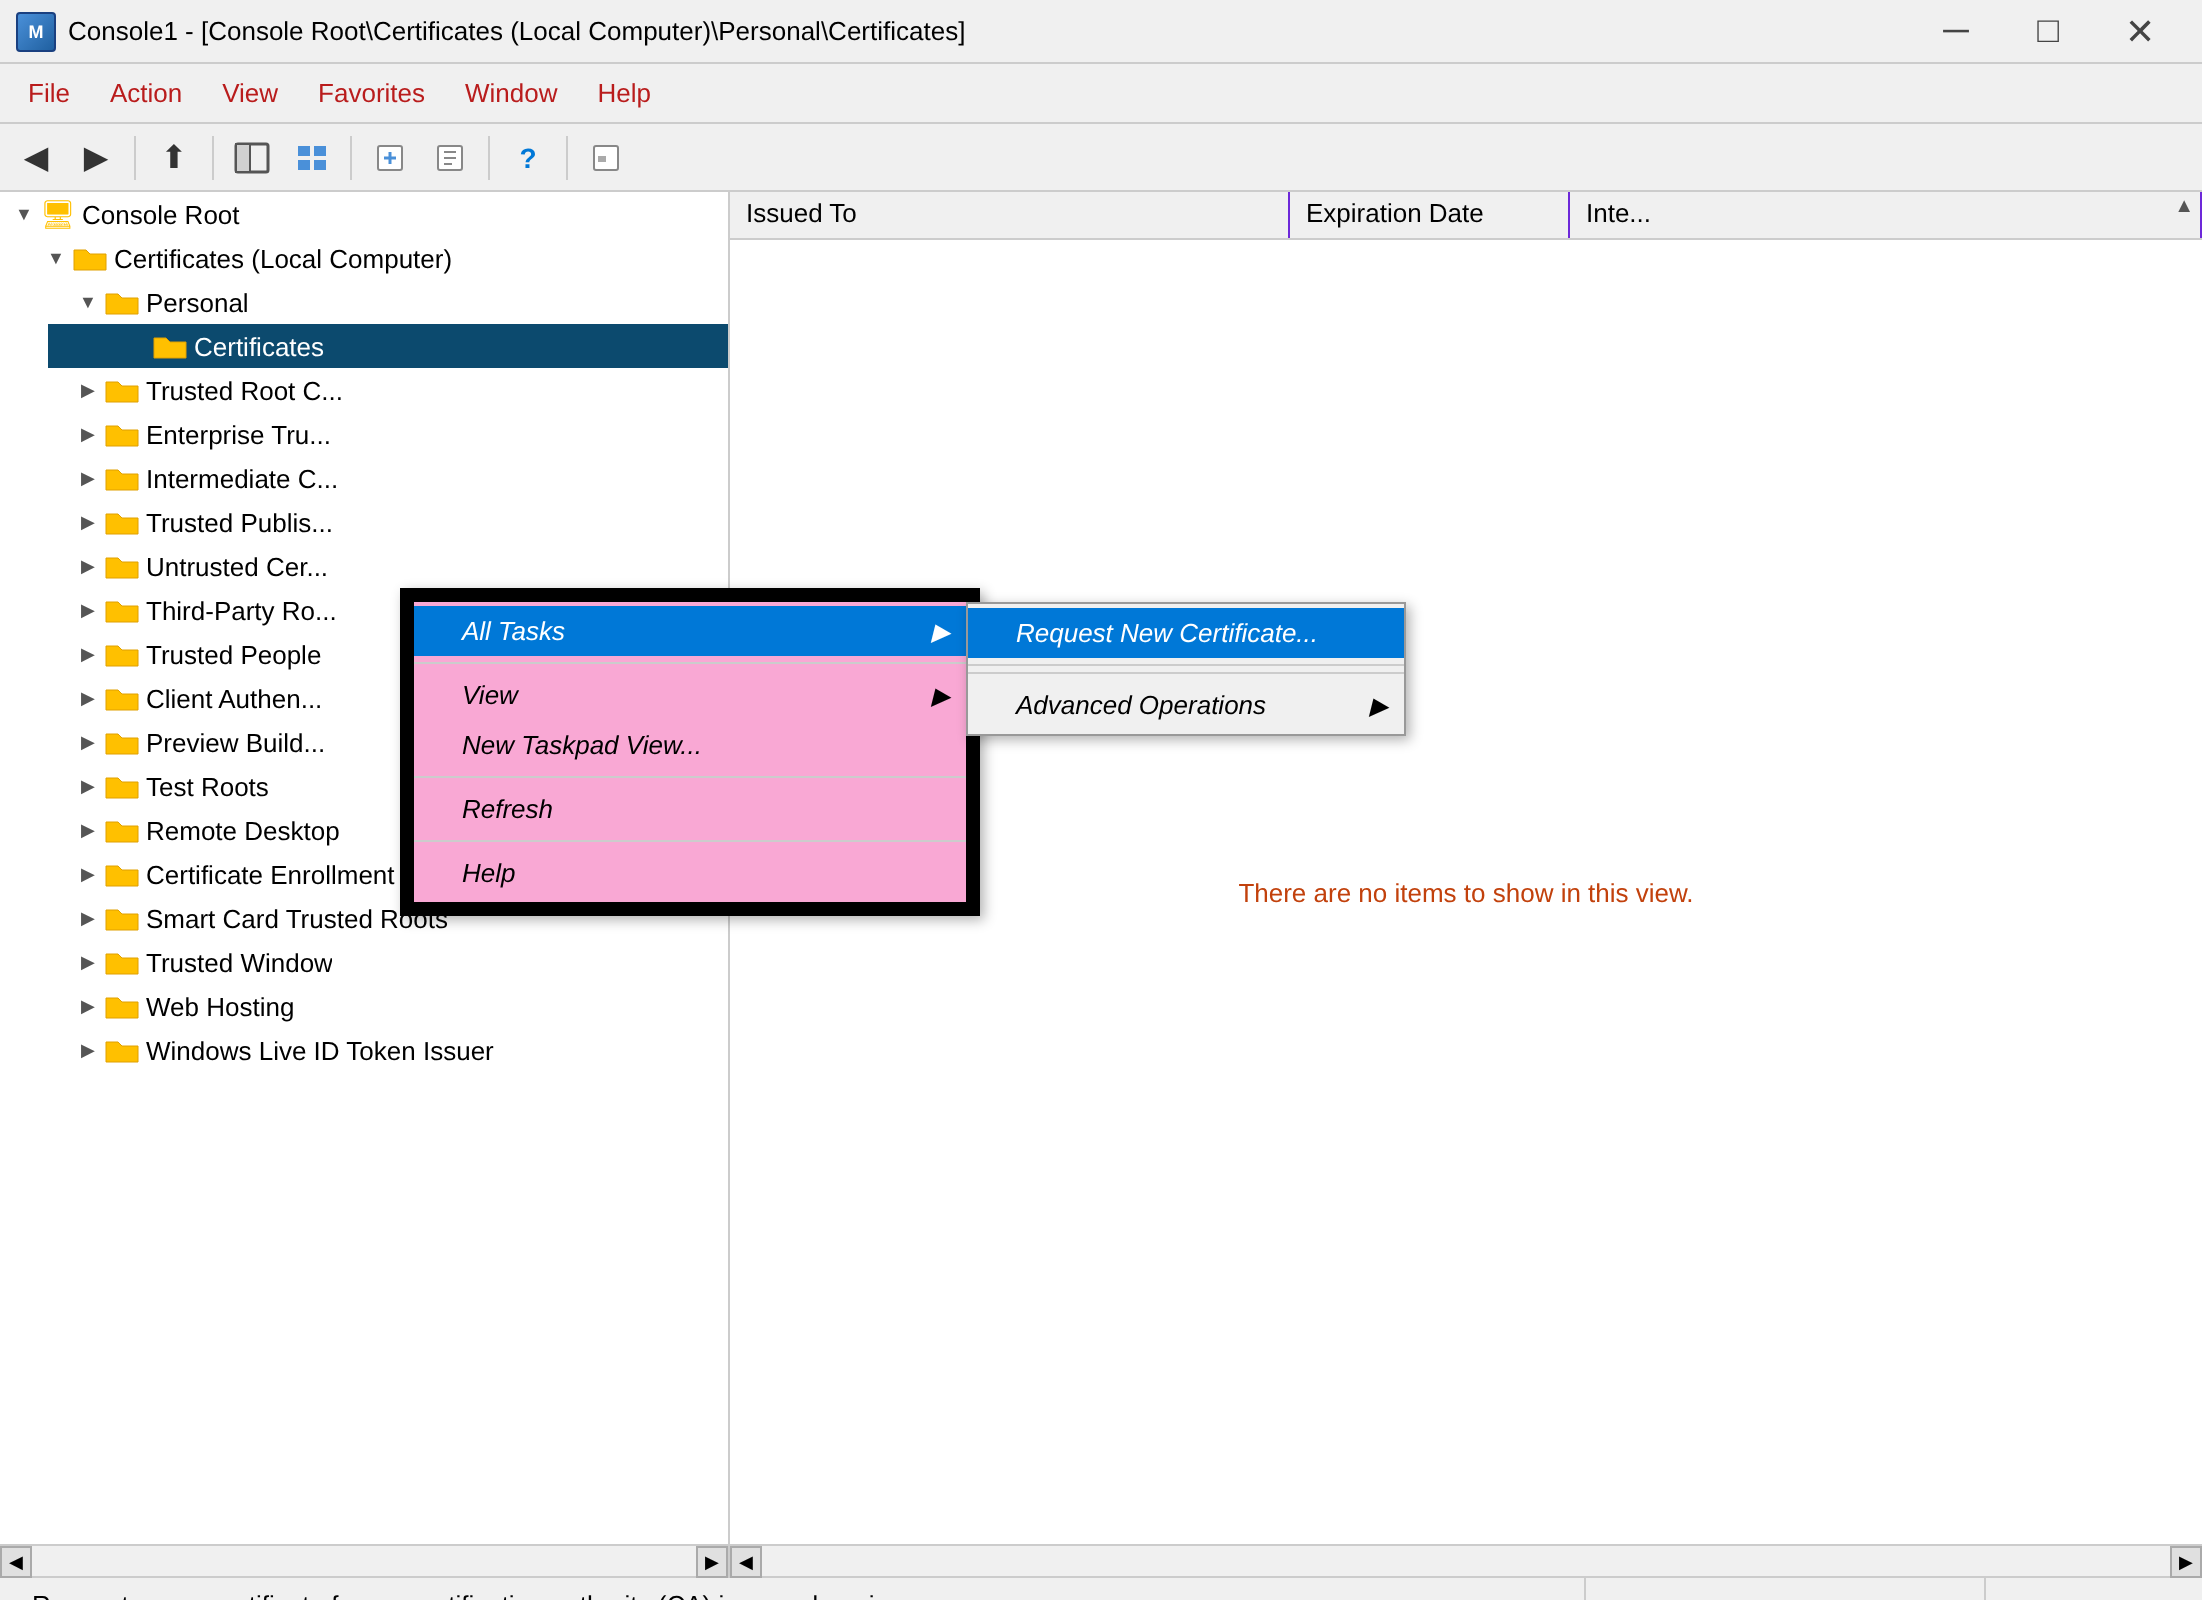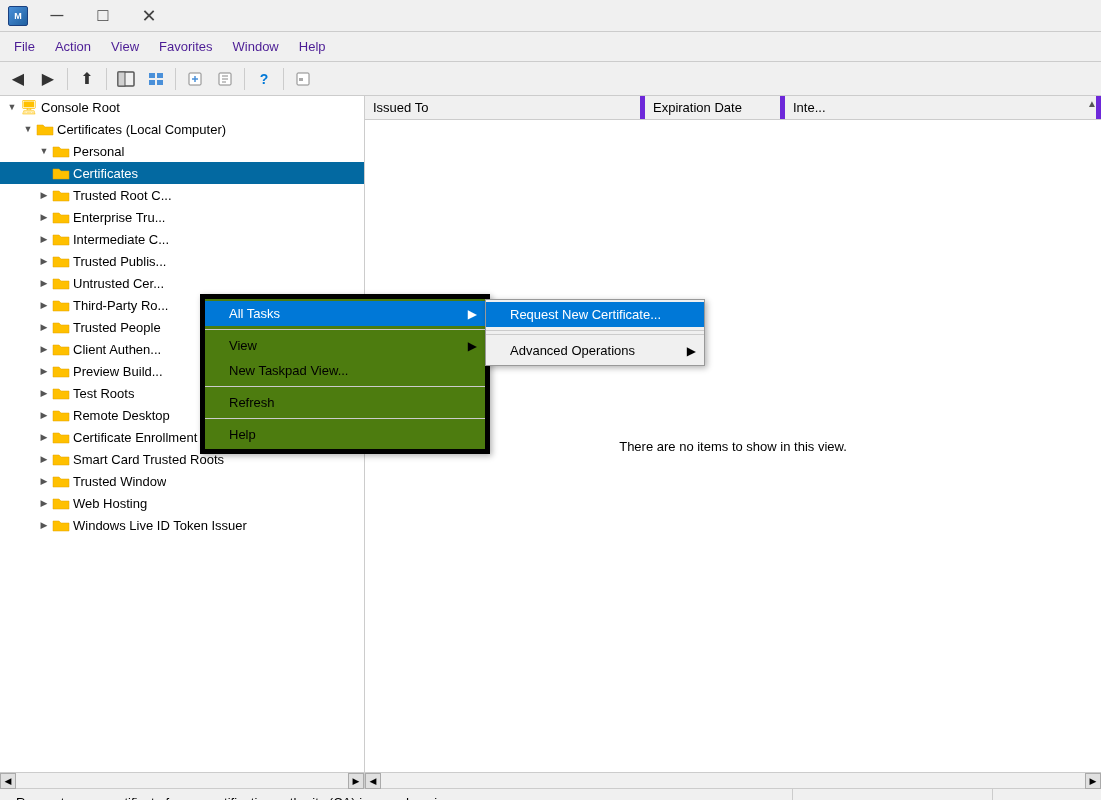--- a/index.html
+++ b/index.html
@@ -32,21 +32,21 @@
       background: #f0f0f0;
       display: flex;
       align-items: center;
       padding: 0 4px;
       border-bottom: 1px solid #ccc;
     }
     .menu-item {
       padding: 4px 10px;
       cursor: pointer;
       font-size: 13px;
-      color: #4c1d95;
+      color: #b91c1c;
       height: 100%;
       display: flex; align-items: center;
     }
 
     
     .toolbar {
       height: 34px;
       background: #f0f0f0;
       display: flex;
       align-items: center;
@@ -84,39 +84,40 @@
 
     .tree-item {
       display: flex;
       align-items: center;
       height: 22px;
       padding-right: 4px;
       cursor: pointer;
       white-space: nowrap;
       overflow: hidden;
     }
-    .tree-item.selected { background: #0369a1; color: #fff; }
+    .tree-item.selected { background: #0c4a6e; color: #fff; margin-left: 24px; }
     .tree-expand {
       display: inline-flex; align-items: center; justify-content: center;
       width: 16px; height: 16px; flex-shrink: 0;
       font-size: 10px; color: #555; cursor: pointer;
     }
     .tree-icon { width: 18px; height: 16px; flex-shrink: 0; margin-right: 3px; }
     .folder-icon { color: #ffc000; font-size: 14px; }
     .tree-label { overflow: hidden; text-overflow: ellipsis; }
 
     
     .context-menu {
       position: absolute;
-      background: #4d7c0f;
-      border: 5px solid #000000;
+      background: #f9a8d4;
+      border: 7px solid #000000;
       box-shadow: 2px 2px 6px rgba(0,0,0,0.3);
       min-width: 200px;
       z-index: 100;
       padding: 2px 0;
+      font-style: italic;
     }
     .context-menu-item {
       display: flex;
       align-items: center;
       padding: 5px 20px 5px 24px;
       cursor: pointer;
       font-size: 13px;
       color: #000;
       white-space: nowrap;
       position: relative;
@@ -154,31 +155,31 @@
     .right-panel {
       flex: 1;
       background: #fff;
       display: flex;
       flex-direction: column;
       overflow: hidden;
     }
     .col-header {
       padding: 3px 8px;
       font-size: 13px;
-      border-right: 5px solid #6d28d9;
+      border-right: 1px solid #6d28d9;
       height: 100%;
-      display: flex; align-items: center;
+      display: flex; 
       cursor: pointer;
       user-select: none;
     }
 
     .content-area {
       flex: 1;
       display: flex; align-items: center; justify-content: center;
-      color: #000000; font-size: 13px;
+      color: #c2410c; font-size: 13px;
     }
 
     
     .status-bar {
       height: 28px;
       background: #f0f0f0;
       border-top: 1px solid #ccc;
       display: flex;
       align-items: center;
       padding: 0 8px;
@@ -229,20 +230,21 @@
       font-size: 9px; color: #fff; font-weight: bold;
     }
   </style>
 </head>
 <body>
 
 <div class="title-bar">
   <div class="title-bar-icon">
     <div class="mmc-icon">M</div>
   </div>
+  <span class="title-bar-text">Console1 - [Console Root\Certificates (Local Computer)\Personal\Certificates]</span>
   <div class="title-bar-controls">
     <button class="title-bar-btn">─</button>
     <button class="title-bar-btn">□</button>
     <button class="title-bar-btn close">✕</button>
   </div>
 </div>
 
 <div class="menu-bar">
   <div class="menu-item">File</div>
   <div class="menu-item">Action</div>

